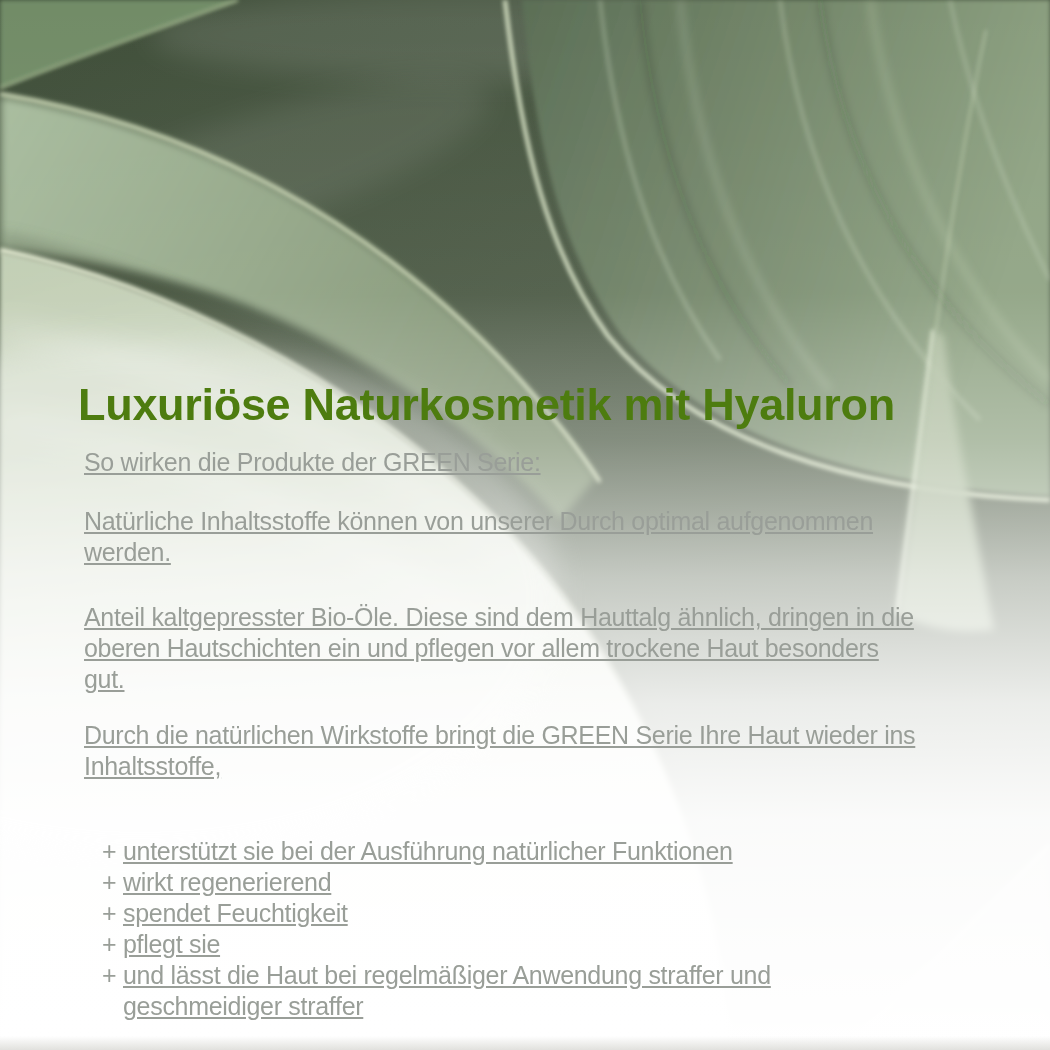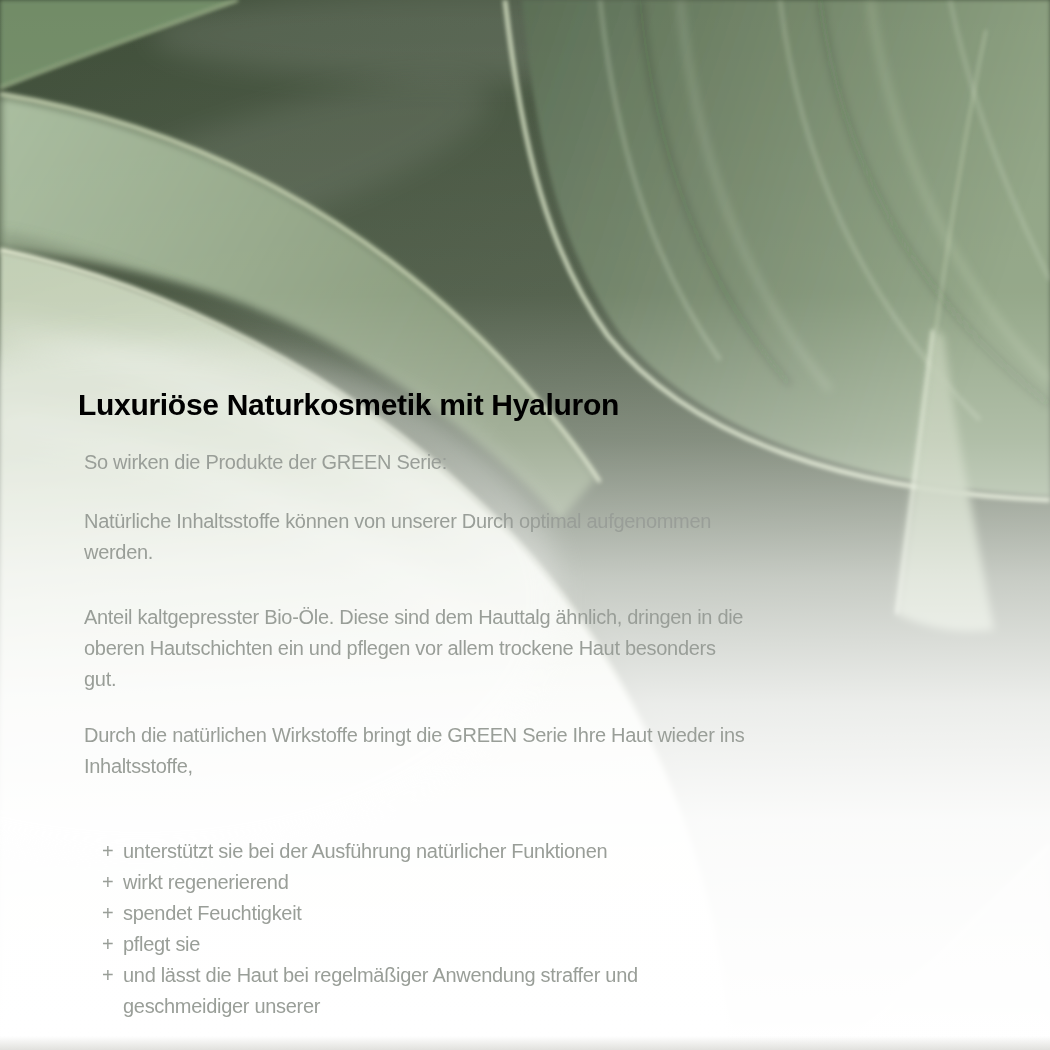--- a/index.html
+++ b/index.html
@@ -7,24 +7,24 @@
     position:relative;
     width:1050px;height:1050px;
     overflow:hidden;
     background:#ffffff;
     font-family:"Liberation Sans", sans-serif;
   }
   .bg-svg{position:absolute;left:0;top:0;width:1050px;height:1050px;display:block;}
   .overlay-text{position:absolute;left:0;top:0;width:1050px;height:1050px;}
   .heading{
     position:absolute;left:78px;top:385px;margin:0;
-    font-size:30px;font-weight:700;line-height:40px;
-    letter-spacing:-0.3px;color:#000000;white-space:nowrap;
+    font-size:45px;font-weight:700;line-height:40px;
+    letter-spacing:-0.3px;color:#4d7c0f;white-space:nowrap;
   }
-  .body-text{font-size:20px;line-height:31px;letter-spacing:-0.3px;color:#999e98;}
+  .body-text{font-size:25px;line-height:31px;letter-spacing:-0.3px;color:#999e98;text-decoration:underline;}
   .sub{position:absolute;left:84px;top:447px;white-space:nowrap;}
   .para{position:absolute;left:84px;}
   .p1{top:506px;}
   .p2{top:602px;}
   .p3{top:720px;}
   .line{white-space:nowrap;}
   .benefits{position:absolute;left:102px;top:836px;}
   .brow{white-space:nowrap;height:31px;line-height:31px;}
   .plus{display:inline-block;width:21px;}
 </style>
@@ -159,18 +159,18 @@
       <div class="brow">
         <span class="plus">+</span><span class="btext">spendet Feuchtigkeit</span>
       </div>
       <div class="brow">
         <span class="plus">+</span><span class="btext">pflegt sie</span>
       </div>
       <div class="brow">
         <span class="plus">+</span><span class="btext">und lässt die Haut bei regelmäßiger Anwendung straffer und</span>
       </div>
       <div class="brow">
-        <span class="plus"></span><span class="btext">geschmeidiger unserer</span>
+        <span class="plus"></span><span class="btext">geschmeidiger straffer</span>
       </div>
     </div>
 
   </div>
 </div>
 
 </body></html>

